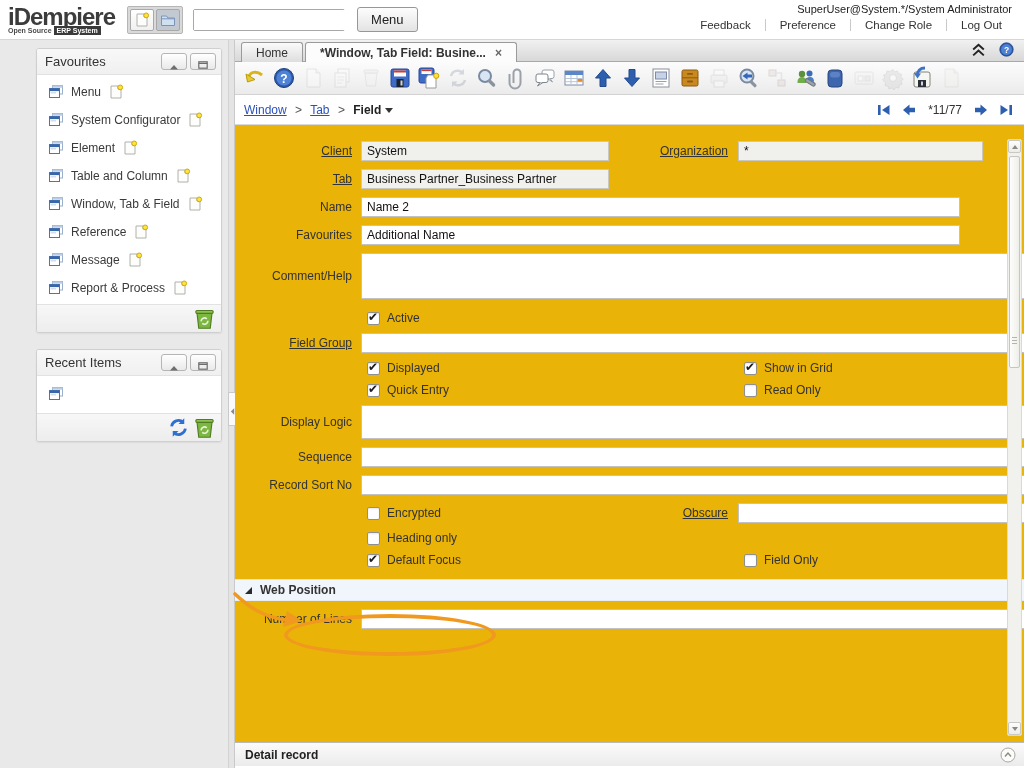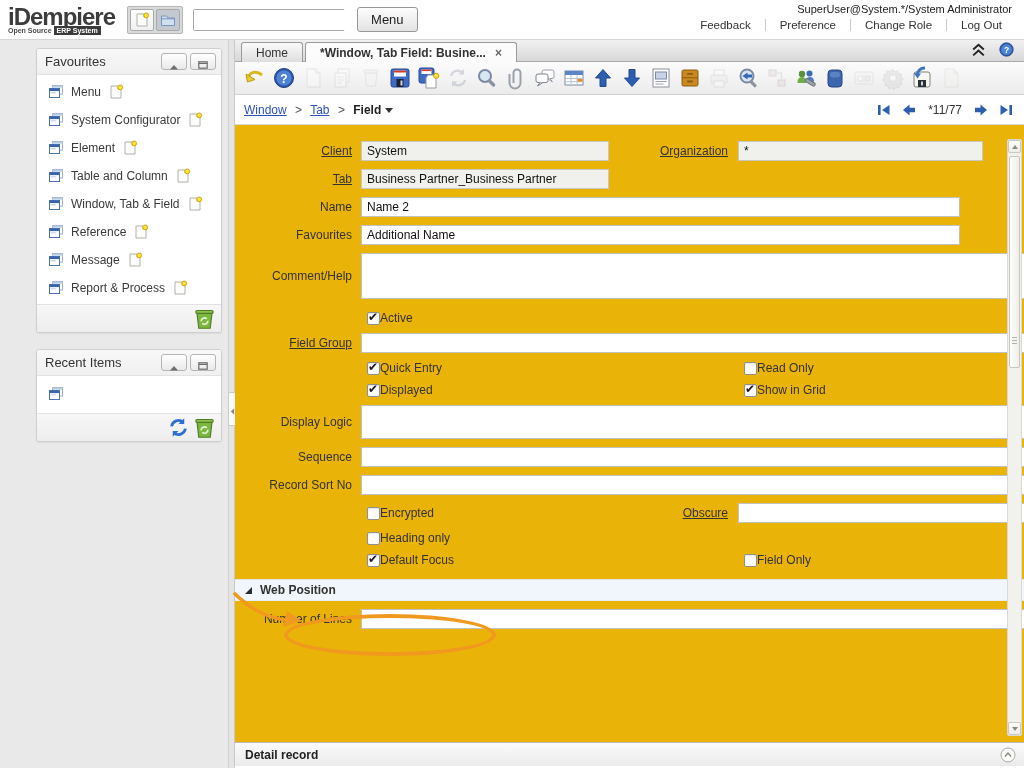--- a/index.html
+++ b/index.html
@@ -89,21 +89,21 @@
   .combo .txt { border-right:none; }
   textarea.txt { height:46px; resize:none; padding:3px 5px; position:relative; }
   .tawrap { position:relative; width:100%; display:flex; }
   .tawrap::after { content:""; position:absolute; right:2px; bottom:2px; width:9px; height:9px; background:repeating-linear-gradient(135deg, transparent 0 2px, #b9b9b9 2px 3px); pointer-events:none; }
   .num { text-align:right; }
   .numwrap { display:flex; width:100%; }
   .numwrap .txt { border-right:none; }
   .cbwrap { display:flex; align-items:center; padding-left:6px; cursor:pointer; }
   .cb { width:13px; height:13px; border:1px solid #8f8f8f; background:#fff; border-radius:2px; position:relative; display:inline-block; flex:none; box-shadow:inset 0 1px 2px rgba(0,0,0,.1); }
   .cb.checked::after { content:"\2714"; position:absolute; left:0px; top:-3px; font-size:12px; color:#1a1a1a; }
-  .cblbl { margin-left:0; color:#333; }
+  .cblbl { margin-left:7px; color:#333; }
 
   .sechead { margin-top:12px; height:22px; background:#f1f6fc; border-top:1px solid #e3e3e3; border-bottom:1px solid #e6edf5; display:flex; align-items:center; padding-left:10px; font-weight:bold; color:#333; cursor:pointer; }
   .sechead .tri { width:0; height:0; border-left:7px solid transparent; border-bottom:7px solid #2b2b2b; margin-right:8px; }
 
   
   .vscroll { position:absolute; top:14px; right:2px; bottom:6px; width:15px; background:#f1f1ed; border:1px solid #dadad4; border-radius:2px; }
   .sbtn { position:absolute; left:0; width:13px; height:13px; background:linear-gradient(#fdfdfb,#ecece8); border:1px solid #c9c9c3; border-radius:2px; display:flex; align-items:center; justify-content:center; cursor:pointer; }
   .sbtn.up { top:0; }
   .sbtn.down { bottom:0; }
   .sarr-up { width:0; height:0; border-left:3px solid transparent; border-right:3px solid transparent; border-bottom:4px solid #8a8a84; }
@@ -699,39 +699,39 @@
 
           </span>
           <span class="lbl2"></span>
 
         </div>
 
         <div class="row">
           <span class="lbl"></span>
           <span class="f1 cbwrap">
             <span class="cb checked"></span>
+            <span class="cblbl">Displayed</span>
+          </span>
+          <span class="lbl2"></span>
+          <span class="f2 cbwrap">
+            <span class="cb checked"></span>
+            <span class="cblbl">Show in Grid</span>
+          </span>
+        </div>
+
+        <div class="row">
+          <span class="lbl"></span>
+          <span class="f1 cbwrap">
+            <span class="cb checked"></span>
             <span class="cblbl">Quick Entry</span>
           </span>
           <span class="lbl2"></span>
           <span class="f2 cbwrap">
             <span class="cb"></span>
             <span class="cblbl">Read Only</span>
-          </span>
-        </div>
-
-        <div class="row">
-          <span class="lbl"></span>
-          <span class="f1 cbwrap">
-            <span class="cb checked"></span>
-            <span class="cblbl">Displayed</span>
-          </span>
-          <span class="lbl2"></span>
-          <span class="f2 cbwrap">
-            <span class="cb checked"></span>
-            <span class="cblbl">Show in Grid</span>
           </span>
         </div>
 
         <div class="row">
           <span class="lbl">Display Logic</span>
           <span class="ffull tawrap">
               <textarea class="txt" style="height: 34px;"></textarea>
             </span>
         </div>
 

